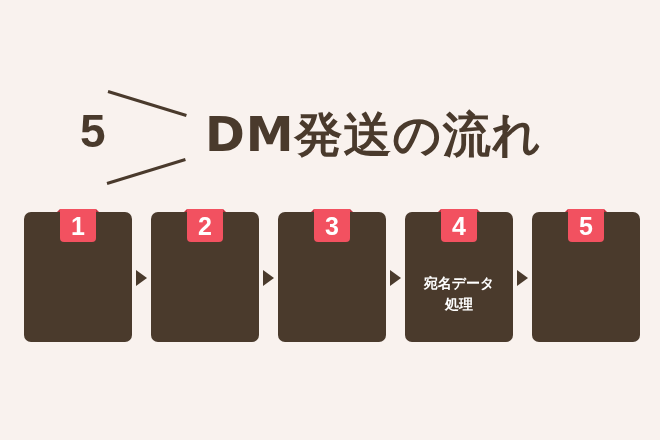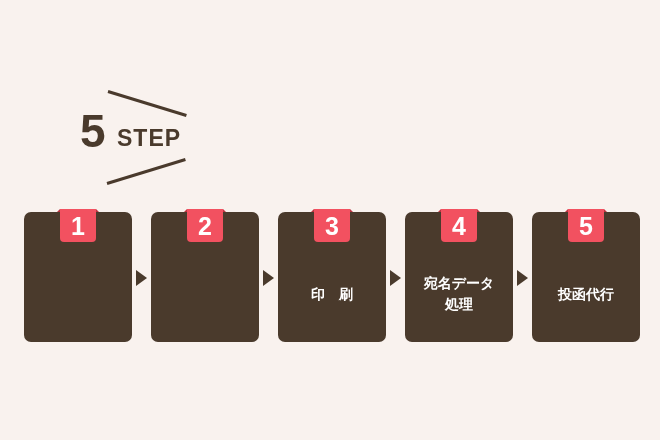--- a/index.html
+++ b/index.html
@@ -54,49 +54,43 @@
     border-left: 11px solid #4a3a2c;
   }
 </style>
 </head>
 <body>
 
 <div class="heading">
   <div class="deco-line" style="left:108px; top:90px; width:82px; transform: rotate(17deg);"></div>
   <div class="deco-line" style="left:107px; top:182px; width:82px; transform: rotate(-17deg);"></div>
   <div class="step-num">5</div>
-  <div class="step-word">STEP</div>
+  <div class="title">DM発送の流れ</div>
 </div>
 
 <div class="flow">
   <div class="box" style="left:24px;">
     <div class="badge">1</div>
   </div>
   <div class="arrow" style="left:136px;"></div>
 
   <div class="box" style="left:151px;">
     <div class="badge">2</div>
   </div>
   <div class="arrow" style="left:263px;"></div>
 
   <div class="box" style="left:278px;">
     <div class="badge">3</div>
-    <div class="box-label">
-      <span>印　刷</span>
-    </div>
   </div>
   <div class="arrow" style="left:390px;"></div>
 
   <div class="box" style="left:405px;">
     <div class="badge">4</div>
     <div class="box-label">
       <span>宛名データ<br>処理</span>
     </div>
   </div>
   <div class="arrow" style="left:517px;"></div>
 
   <div class="box" style="left:532px;">
     <div class="badge">5</div>
-    <div class="box-label">
-      <span>投函代行</span>
-    </div>
   </div>
 </div>
 
 </body></html>

